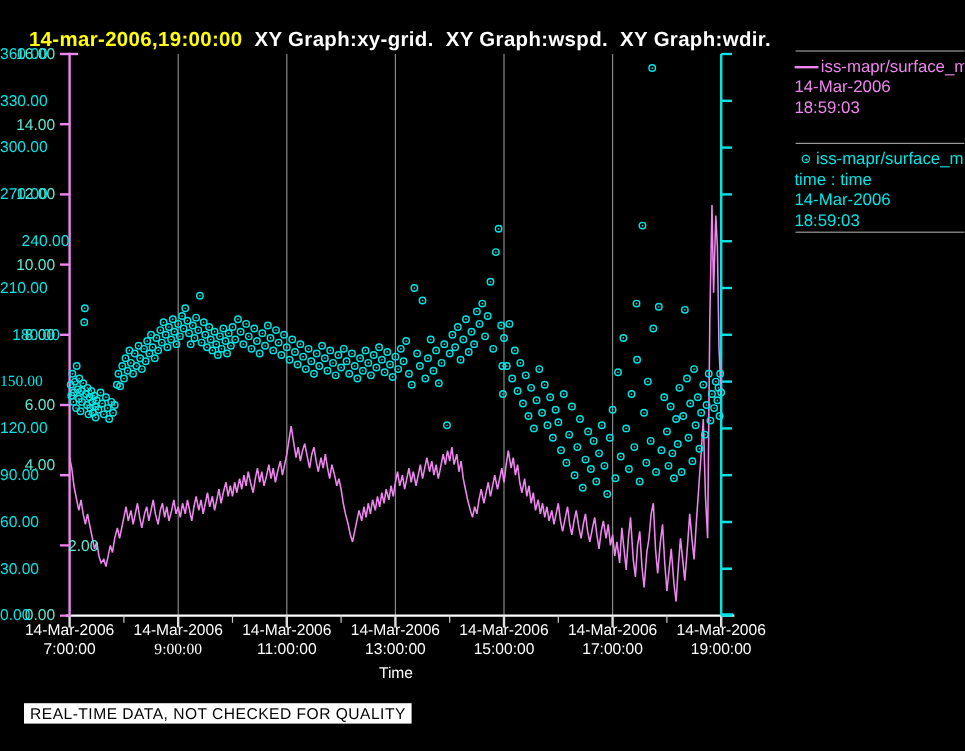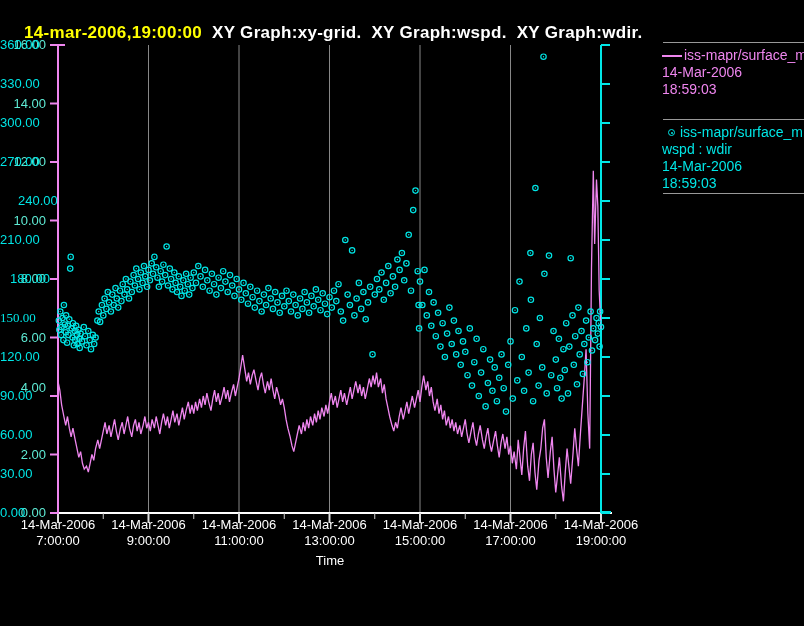--- a/index.html
+++ b/index.html
@@ -694,33 +694,33 @@
         <circle cx="600.1" cy="311.5" r="0.7" fill="#00e6e6"></circle>
         <circle cx="601.0" cy="327.1" r="2.7" fill="none" stroke="#00e6e6" stroke-width="1.2"></circle>
         <circle cx="601.0" cy="327.1" r="0.7" fill="#00e6e6"></circle>
       </g>
     </svg>
 
   <div id="labels-layer">
       <div class="xlab" style="left: 10px; top: 518px;">14-Mar-2006</div>
       <div class="xlab" style="left: 10px; top: 534px;">7:00:00</div>
       <div class="xlab" style="left: 100.5px; top: 518px;">14-Mar-2006</div>
-      <div class="xlab" style="left: 100.5px; top: 534px;">9:00:00</div>
+      <div class="xlab" style="left: 100.5px; top: 534px; font-family: Liberation Serif, serif;">9:00:00</div>
       <div class="xlab" style="left: 191px; top: 518px;">14-Mar-2006</div>
       <div class="xlab" style="left: 191px; top: 534px;">11:00:00</div>
       <div class="xlab" style="left: 281.5px; top: 518px;">14-Mar-2006</div>
       <div class="xlab" style="left: 281.5px; top: 534px;">13:00:00</div>
       <div class="xlab" style="left: 372px; top: 518px;">14-Mar-2006</div>
       <div class="xlab" style="left: 372px; top: 534px;">15:00:00</div>
       <div class="xlab" style="left: 462.5px; top: 518px;">14-Mar-2006</div>
       <div class="xlab" style="left: 462.5px; top: 534px;">17:00:00</div>
       <div class="xlab" style="left: 553px; top: 518px;">14-Mar-2006</div>
       <div class="xlab" style="left: 553px; top: 534px;">19:00:00</div>
       <div class="ylab-l" style="left: 0px; top: 506px;">0.00</div>
-      <div class="ylab-l" style="left: 0px; top: 447.5px;">2.00</div>
+      <div class="ylab-l" style="left: 0px; top: 447.5px; padding-left: 36px;">2.00</div>
       <div class="ylab-l" style="left: 0px; top: 381px;">4.00</div>
       <div class="ylab-l" style="left: 0px; top: 330.5px;">6.00</div>
       <div class="ylab-l" style="left: 0px; top: 272px;">8.00</div>
       <div class="ylab-l" style="left: 0px; top: 213.5px;">10.00</div>
       <div class="ylab-l" style="left: 0px; top: 155px;">12.00</div>
       <div class="ylab-l" style="left: 0px; top: 96.5px;">14.00</div>
       <div class="ylab-l" style="left: 0px; top: 38px;">16.00</div>
       <div class="ylab-r" style="left: 0px; top: 506px;">0.00</div>
       <div class="ylab-r" style="left: 0px; top: 467px;">30.00</div>
       <div class="ylab-r" style="left: 0px; top: 428px;">60.00</div>
@@ -748,21 +748,22 @@
       </div>
       <div>14-Mar-2006</div>
       <div>18:59:03</div>
     </div>
 
     <div class="legend-item wdir" style="top:84px">
       <div class="lg-row1">
         <span class="dot-sample"></span>
         <span>iss-mapr/surface_m</span>
       </div>
-      <div>wspd : wdir</div>
+      <div>time : time</div>
       <div>14-Mar-2006</div>
       <div>18:59:03</div>
     </div>
   </div>
 
   <div id="time-label">Time</div>
 
+  <div id="notice">REAL-TIME DATA, NOT CHECKED FOR QUALITY</div>
 </div>
 
 </body></html>

